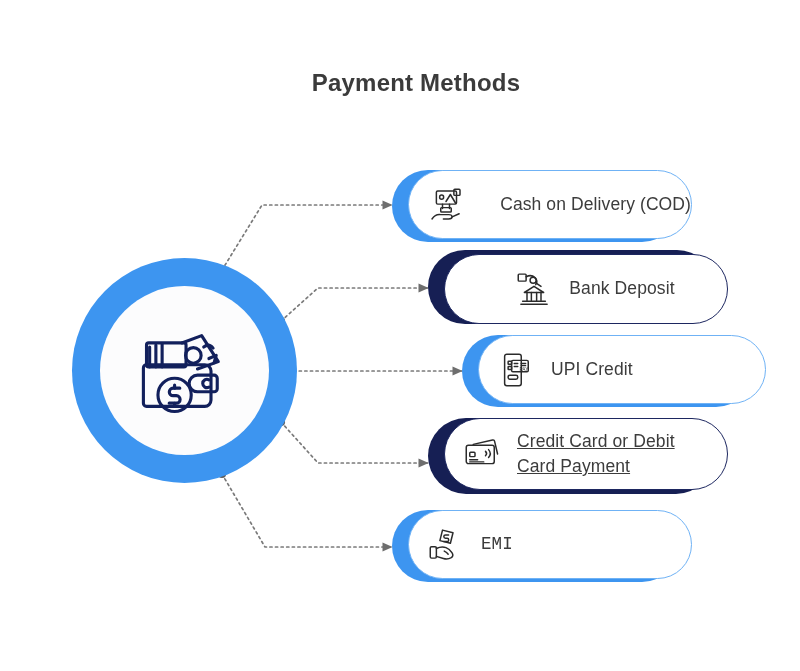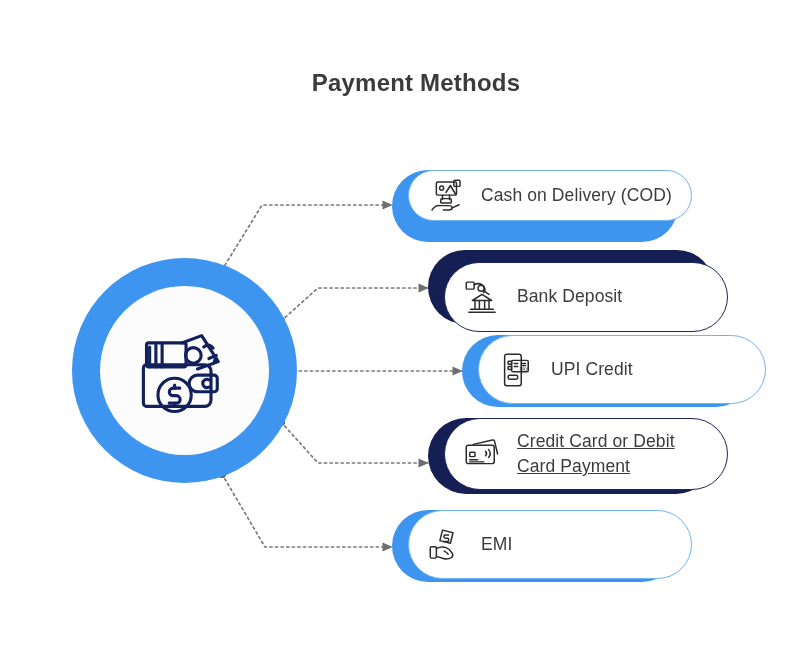--- a/index.html
+++ b/index.html
@@ -127,38 +127,38 @@
       <path d="M73,58.5 a4,4 0 1 0 0,7"></path>
 
       <circle cx="40" cy="73" r="16"></circle>
       <path d="M45,66.5 h-6.5 a3.6,3.6 0 0 0 0,7.2 h3.2 a3.6,3.6 0 0 1 0,7.2 h-6.9"></path>
       <path d="M40,63.5 v3 M40,81 v3"></path>
     </svg>
   </div>
 
   <div class="pill-wrap" style="left:392px;top:170px;width:300px;height:78px;">
     <div class="crescent" style="width:286px;height:72px;background:#3d95f0;"></div>
-    <div class="pill" style="left:16px;top:0px;width:284px;height:51px;border:1.6px solid #6fb2f5;">
+    <div class="pill" style="left:16px;top:0px;width:284px;height:69px;border:1.6px solid #6fb2f5;justify-content:space-between;">
       <svg class="pill-icon" viewBox="0 0 48 48" fill="none" stroke="#2b2b2b" stroke-width="1.7" stroke-linecap="round" stroke-linejoin="round">
         <rect x="13" y="8" width="23" height="15" rx="1.5"></rect>
         <rect x="33" y="6" width="7" height="7" rx="1"></rect>
         <circle cx="19" cy="15" r="2.3"></circle>
         <path d="M24,20 l5,-8 l6,10"></path>
         <path d="M20,23 v5 M28,23 v5"></path>
         <rect x="18" y="27" width="12" height="5" rx="1"></rect>
         <path d="M8,40 q4,-6 10,-5 h9 q4,0 4,2.5 t-4,2.5 h-6"></path>
         <path d="M31,37.5 l8,-3.5"></path>
       </svg>
       <div class="pill-label">Cash on Delivery (COD)</div>
     </div>
   </div>
 
   <div class="pill-wrap" style="left:428px;top:250px;width:300px;height:80px;">
     <div class="crescent" style="width:286px;height:74px;background:#161f54;"></div>
-    <div class="pill" style="left:16px;top:12px;width:284px;height:70px;border:1.6px solid #1d2760;">
+    <div class="pill" style="left:16px;top:4px;width:284px;height:70px;border:1.6px solid #1d2760;justify-content:center;">
       <svg class="pill-icon" viewBox="0 0 48 48" fill="none" stroke="#2b2b2b" stroke-width="1.7" stroke-linecap="round" stroke-linejoin="round">
         <rect x="6" y="7" width="9" height="8" rx="1"></rect>
         <path d="M15,10 q6,-3 10,1 q4,4 1,8"></path>
         <circle cx="23" cy="14" r="3.5"></circle>
         <path d="M26,17 l6,4"></path>
         <path d="M13,28 l11,-7 l11,7 z"></path>
         <path d="M16,28 v9 M21,28 v9 M27,28 v9 M32,28 v9"></path>
         <path d="M11,38 h26"></path>
         <path d="M9,41.5 h30"></path>
       </svg>
@@ -192,21 +192,21 @@
         <rect x="10" y="22" width="6" height="5" rx="1"></rect>
         <path d="M10,30.5 h9 M10,33 h16"></path>
         <path d="M28,21 q2.5,2.5 0,5 M31.5,19 q4,4.5 0,9"></path>
       </svg>
       <div class="pill-label" style="max-width:200px;text-decoration:underline;">Credit Card or Debit Card Payment</div>
     </div>
   </div>
 
   <div class="pill-wrap" style="left:392px;top:510px;width:300px;height:78px;">
     <div class="crescent" style="width:286px;height:72px;background:#3d95f0;"></div>
-    <div class="pill" style="left:16px;top:0px;width:284px;height:69px;border:1.6px solid #6fb2f5;">
+    <div class="pill" style="left:16px;top:0px;width:284px;height:69px;border:1.6px solid #6fb2f5;font-family:Liberation Mono, monospace;">
       <svg class="pill-icon" viewBox="0 0 48 48" fill="none" stroke="#2b2b2b" stroke-width="1.7" stroke-linecap="round" stroke-linejoin="round">
         <path d="M20,7 l12,3 l-3,12 l-12,-3 z"></path>
         <path d="M27,12.5 h-3.6 a1.9,1.9 0 0 0 0,3.8 h1.8 a1.9,1.9 0 0 1 0,3.8 h-3.8"></path>
         <rect x="6" y="26" width="7" height="13" rx="1.5"></rect>
         <path d="M13,28 q6,-3 11,-1 q5,2 7,6 q2,3.5 -1,5.5 q-4,2.5 -9,1 l-8,-2.5"></path>
         <path d="M22,31 q3,1.5 4.5,3.5"></path>
       </svg>
       <div class="pill-label">EMI</div>
     </div>
   </div>

